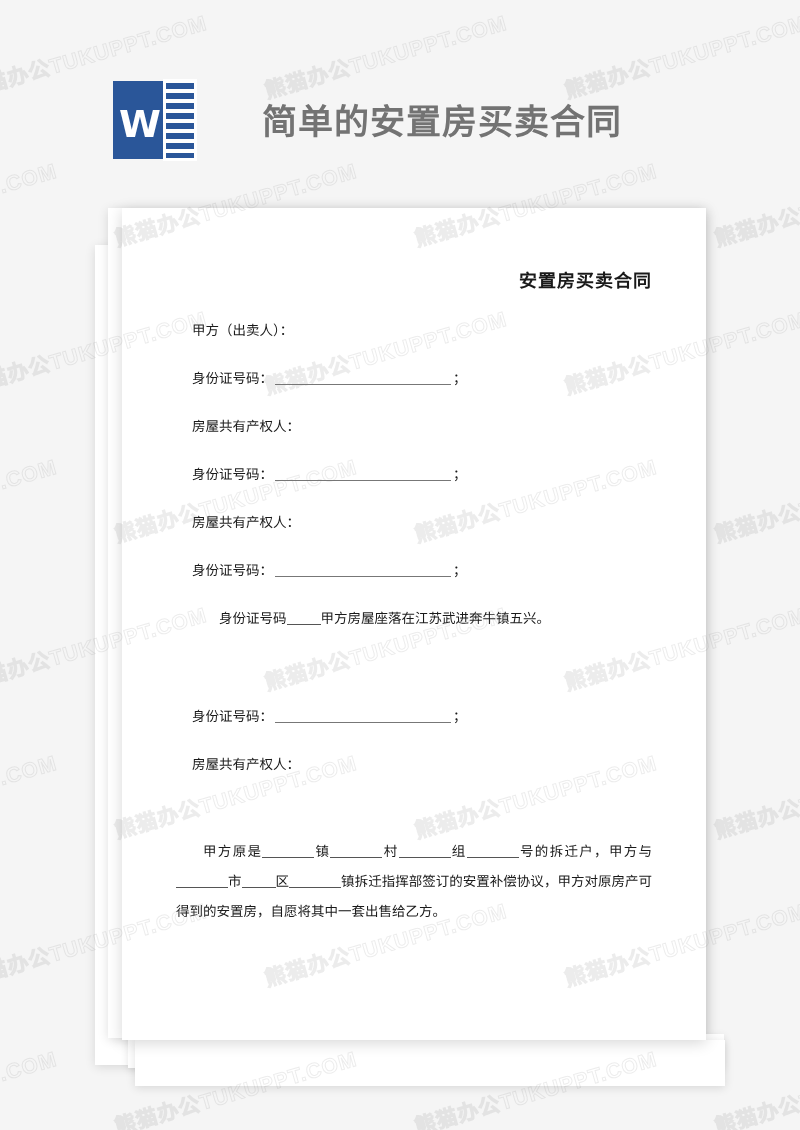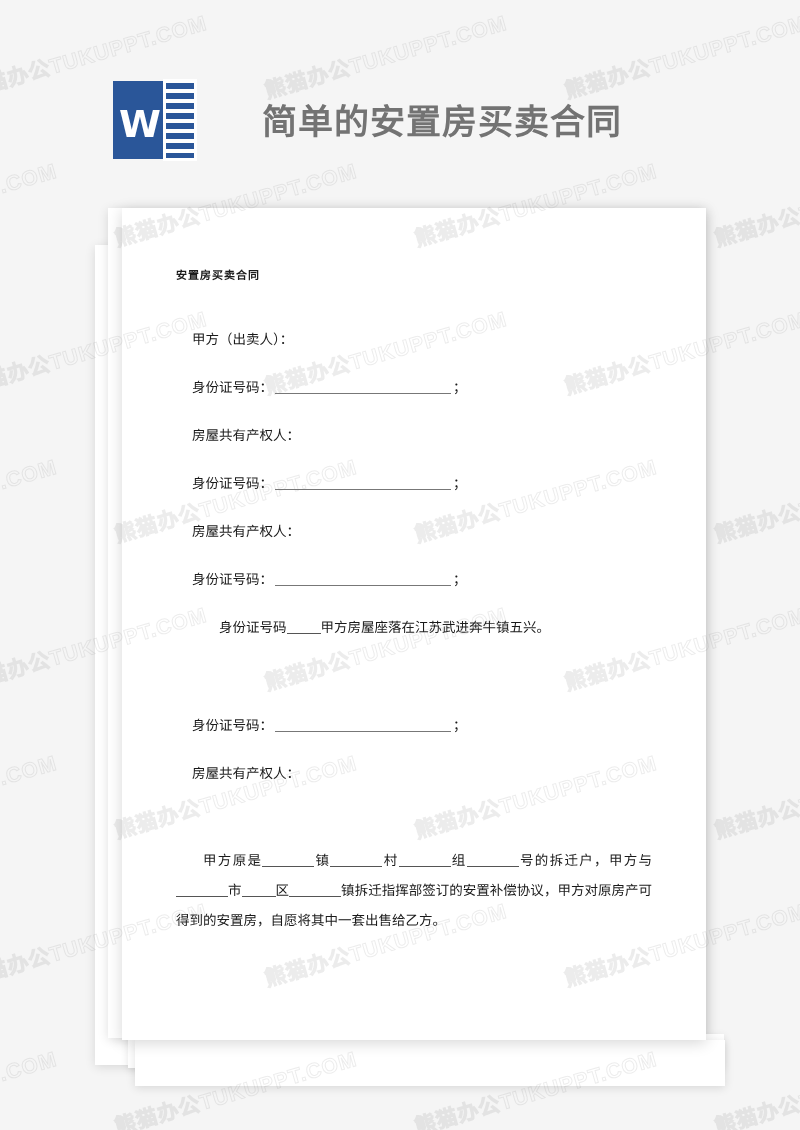--- a/index.html
+++ b/index.html
@@ -105,25 +105,25 @@
     box-shadow: 0 3px 14px rgba(0,0,0,0.16);
     z-index: 4;
     overflow: hidden;
   }
   .page-inner {
     padding: 58px 54px 0 54px;
     color: #1a1a1a;
   }
 
   .contract-title {
-    text-align: left;
-    font-size: 11px;
+    text-align: right;
+    font-size: 18px;
     font-weight: 700;
     letter-spacing: 1px;
-    margin: 0 0 42px 0;
+    margin: 0 0 23px 0;
     font-family: "DejaVu Sans", "Liberation Sans", sans-serif;
   }
 
   .line {
     font-size: 13.5px;
     line-height: 32px;
     margin: 16px;
     white-space: nowrap;
     font-family: "Liberation Serif", "DejaVu Serif", serif;
   }

